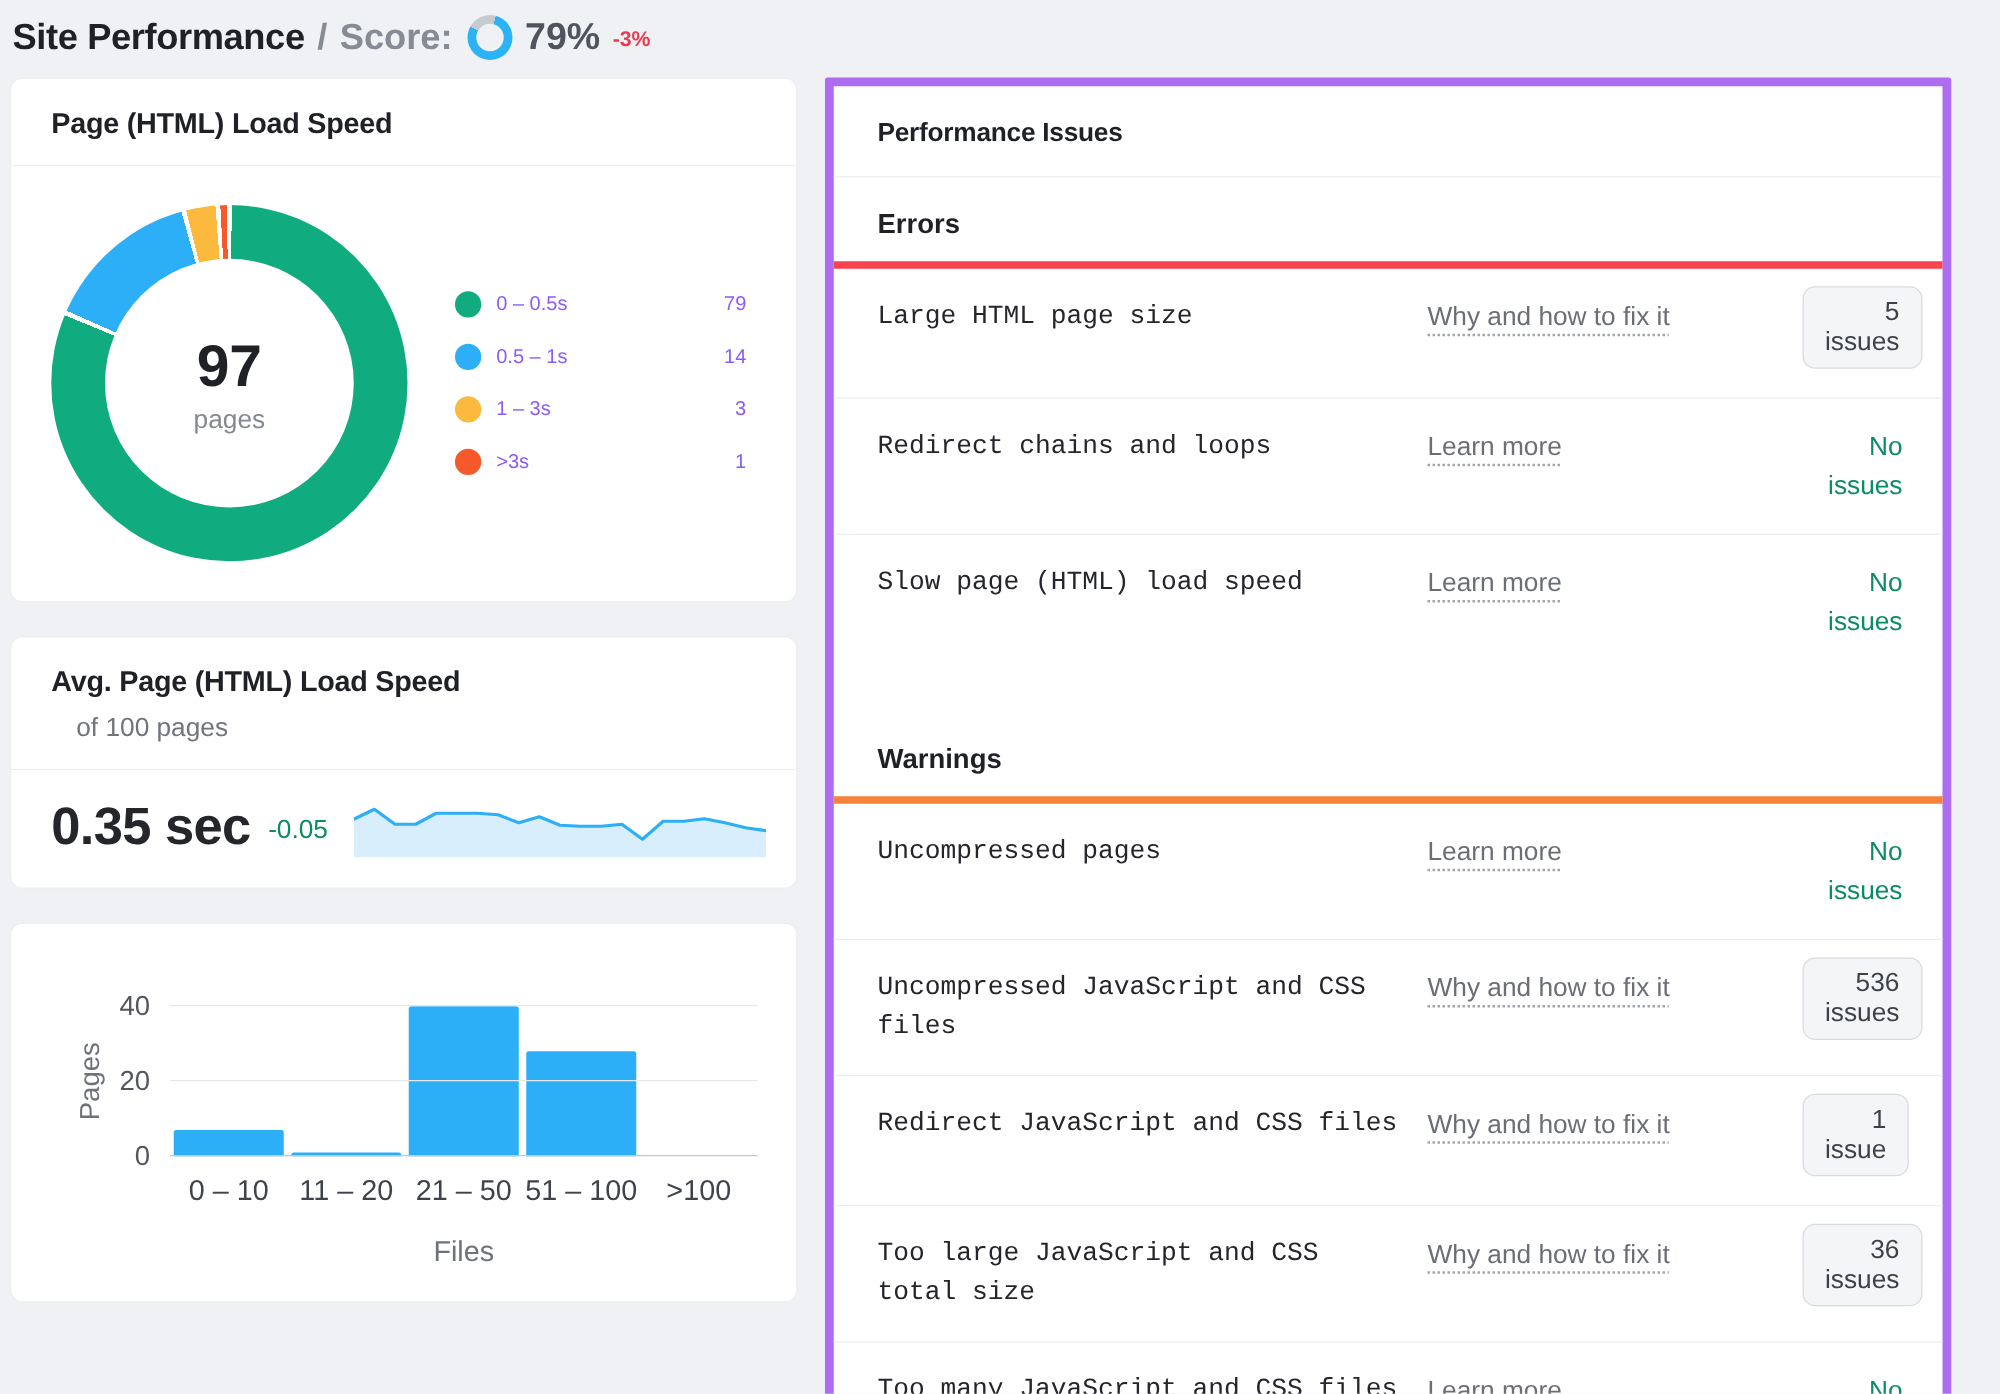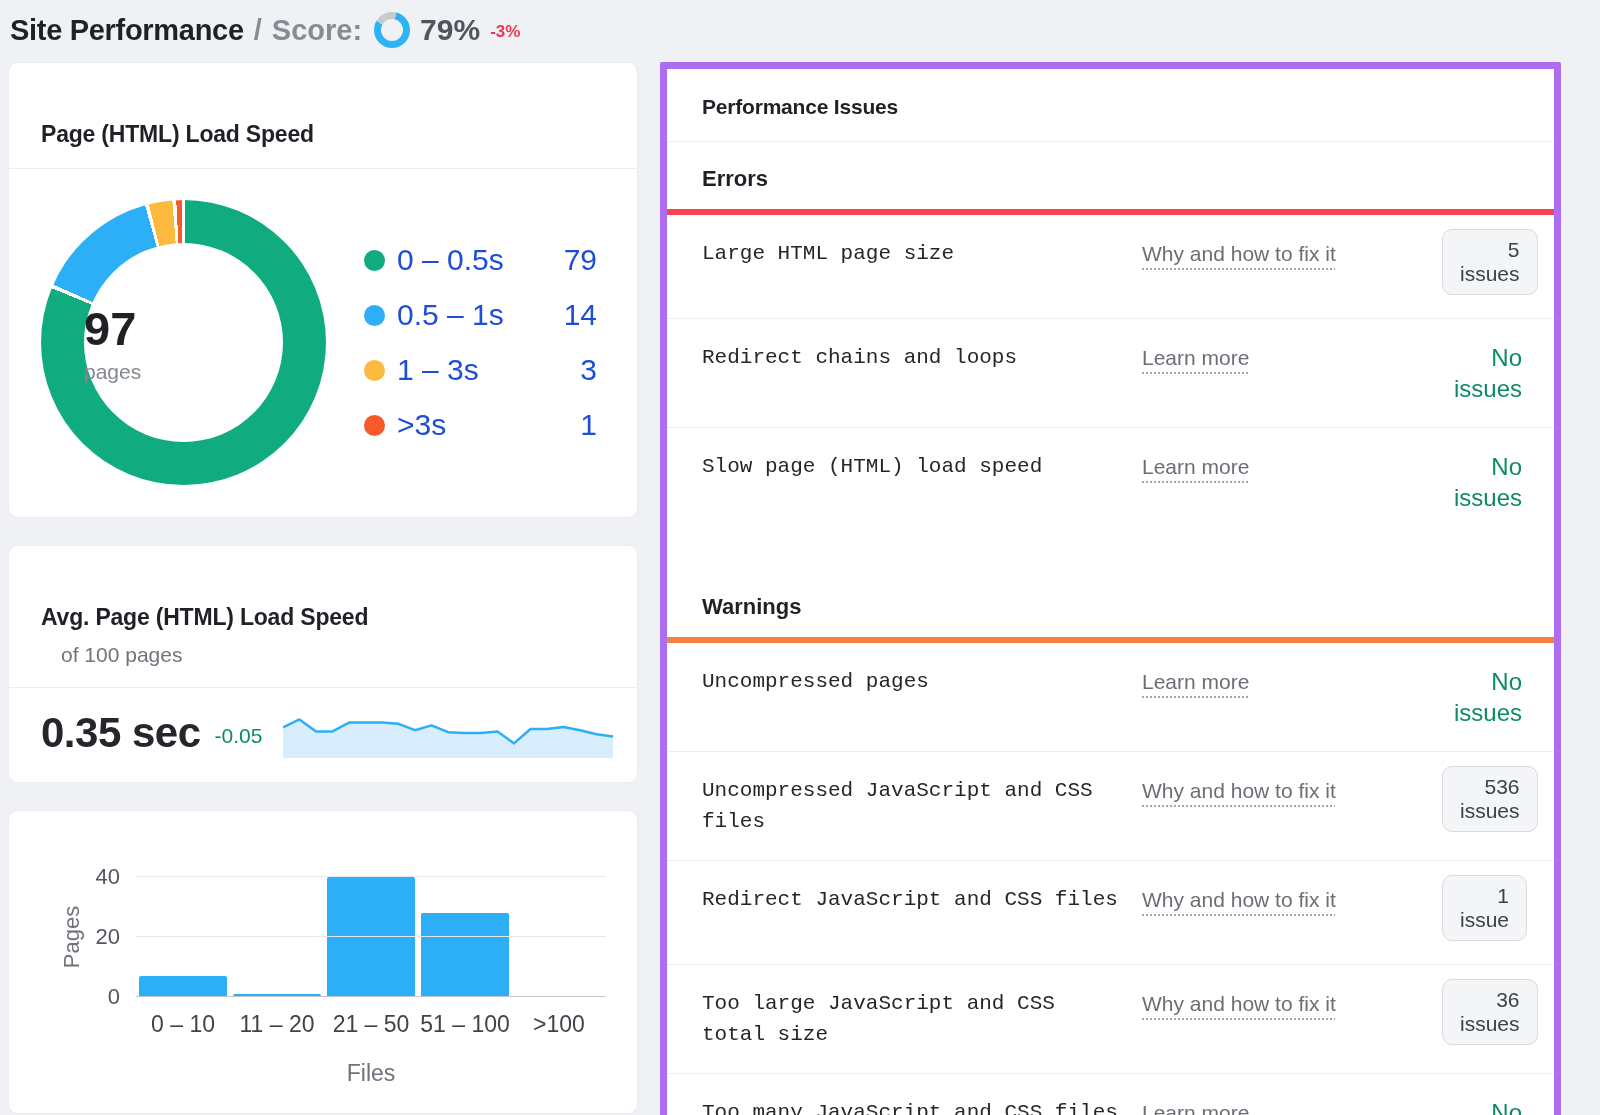--- a/index.html
+++ b/index.html
@@ -27,34 +27,34 @@
   .score-value { font-size:30px; font-weight:bold; color:#50545C; }
   .score-delta { font-size:17px; font-weight:bold; color:#EA3A52; margin-top:4px; }
 
   
   .layout { display:flex; gap:22px; padding:0 39px 0 8px; align-items:flex-start; }
   .left-col { width:630px; flex:none; display:flex; flex-direction:column; gap:27px; }
   .card {
     background:#fff; border:1px solid #ECEDF1; border-radius:10px; overflow:hidden;
   }
   .card-header { padding:22px 32px 20px 32px; border-bottom:1px solid #ECEEF1; }
-  .card-title { font-size:23px; font-weight:bold; color:#1F2126; letter-spacing:-.2px;margin-top:36px; }
+  .card-title { font-size:23px; font-weight:bold; color:#1F2126; letter-spacing:-.2px; }
   .card-subtitle { font-size:21px; color:#70747C; margin-top:12px;margin-left:20px; }
 
   
   .donut-body { display:flex; align-items:center; padding:31px 28px 32px 32px; }
   .donut { width:285px; height:285px; border-radius:50%; position:relative; flex:none; }
   .donut-hole {
     position:absolute; inset:43px; background:#fff; border-radius:50%;
-    display:flex; flex-direction:column; align-items:flex-start; justify-content:center;
+    display:flex; flex-direction:column; align-items:center; justify-content:center;
   }
   .donut-center-value { font-size:47px; font-weight:bold; color:#1F2126; }
   .donut-center-label { font-size:21px; color:#84888F; margin-top:4px; }
   .legend { margin-left:38px; display:flex; flex-direction:column; gap:21px; flex:1; }
-  .legend-item { display:flex; align-items:center; font-size:30px; color:#1d4ed8; }
+  .legend-item { display:flex; align-items:center; font-size:16px; color:#8b5cf6; }
   .legend-dot { width:21px; height:21px; border-radius:50%; flex:none; margin-right:12px; }
   .legend-label { width:128px; }
   .legend-value { flex:1; text-align:right; padding-right:12px; }
 
   
   .avg-body { display:flex; align-items:center; padding:20px 24px 24px 32px; }
   .avg-value { font-size:42px; font-weight:bold; color:#24262B; letter-spacing:-.5px; }
   .avg-delta { font-size:21px; color:#0D8A66; margin-left:14px; margin-top:5px; }
   .sparkline { margin-left:auto; width:330px; height:50px; display:block; }
 
@@ -100,21 +100,21 @@
     width:300px; flex:none; font-size:21px; line-height:31px; color:#6B6E75;
     text-decoration:underline dotted #A2A6AD; text-underline-offset:7px; text-decoration-thickness:2px;
     cursor:pointer;
   }
   .issue-status { margin-left:auto; text-align:right; }
   .issue-btn {
     display:inline-block; background:#F4F5F7; border:1px solid #D8DADF; border-radius:10px;
     padding:8px 17px; font-size:21px; color:#3E4149; margin-top:-9px; cursor:pointer;
     font-family:"Liberation Sans", sans-serif;
   }
-  .no-issues { font-size:24px; line-height:31px; color:#0D8A66;text-align:right; }
+  .no-issues { font-size:21px; line-height:31px; color:#0D8A66;text-align:right; }
   .warnings-section { margin-top:34px; }
 </style>
 </head>
 <body>
 
 <div class="page-header">
   <span class="page-title">Site Performance</span>
   <span class="sep">/</span>
   <span class="score-label">Score:</span>
   <span class="score-ring" style="background: conic-gradient(from 15deg, rgb(43, 179, 245) 0deg, rgb(43, 179, 245) 284.4deg, rgb(199, 202, 207) 284.4deg, rgb(199, 202, 207) 360deg);"></span>

